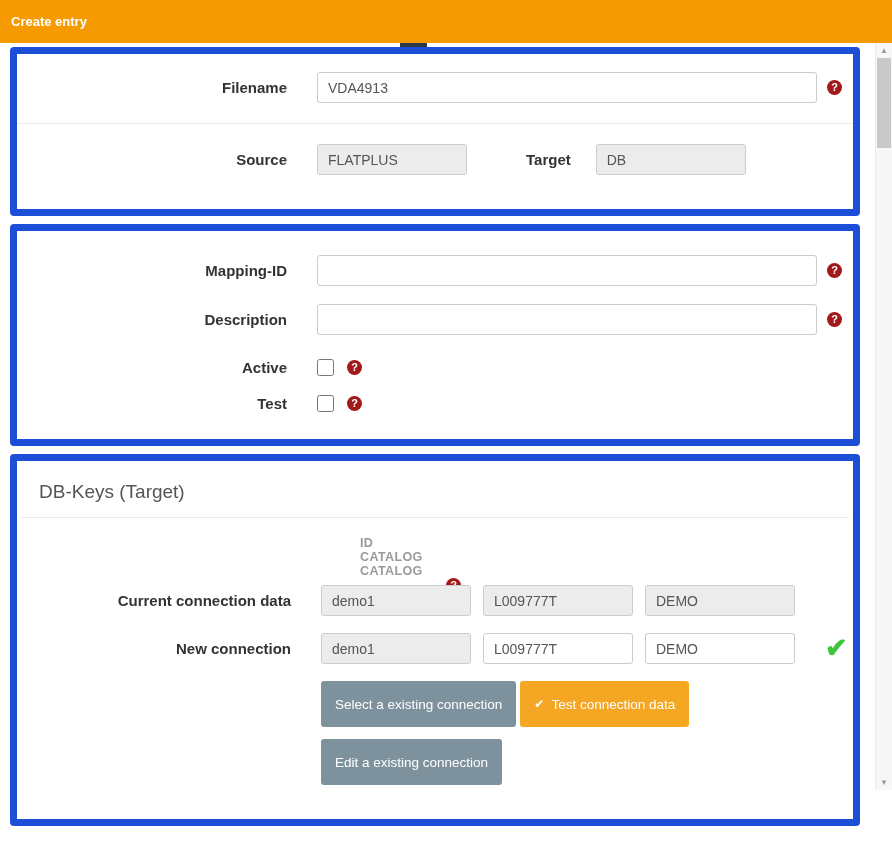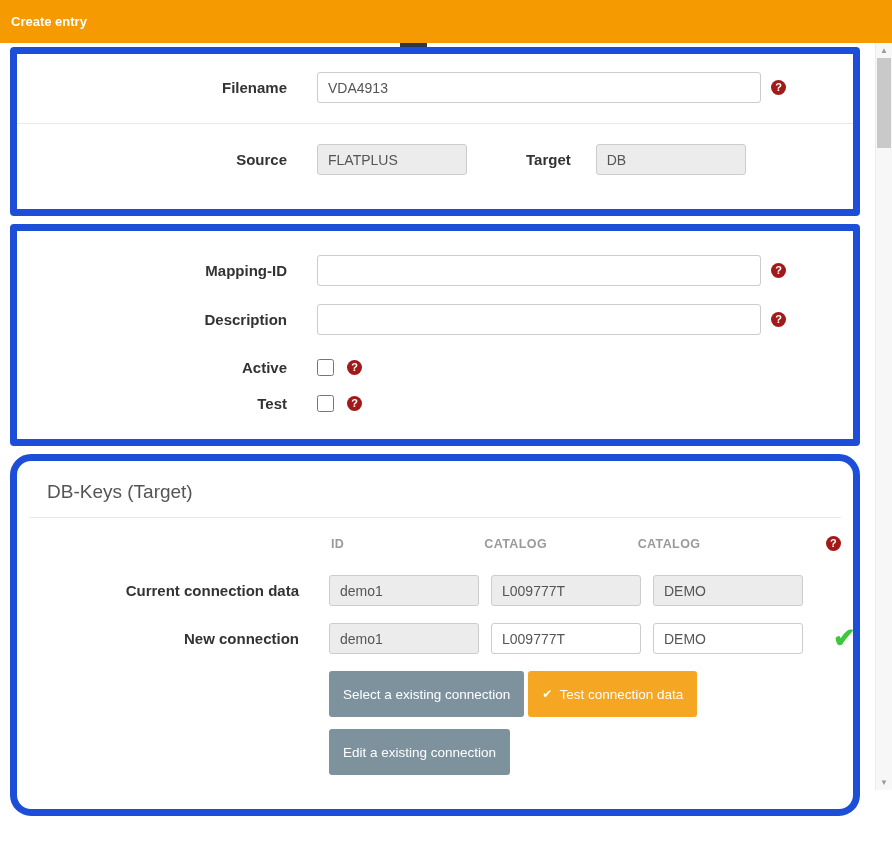--- a/index.html
+++ b/index.html
@@ -17,21 +17,21 @@
   
   .content { padding-top: 4px; }
   .card { margin: 0 32px 8px 10px; border: 7px solid #1d4ed8; border-radius: 4px; background: #fff; }
 
   .form-row { display: flex; align-items: center; }
   .lbl { width: 270px; flex-shrink: 0; text-align: right; margin-right: 30px; font-weight: 700; color: #333; font-size: 15px; }
 
   .txt { height: 31px; border: 1px solid #ccc; border-radius: 3px; padding: 0 10px; font-size: 14px; color: #555;
          font-family: inherit; outline: none; background: #fff; }
   .txt:disabled { background: #ececec; color: #555; }
-  .wide { width: 444px; }
+  .wide { width: 500px; }
   .small { width: 150px; }
 
   .target-lbl { width: auto; margin-left: 59px; margin-right: 25px; }
 
   .help { width: 15px; height: 15px; border-radius: 50%; background: #a31919; color: #fff; font-size: 11px; font-weight: 700;
           display: inline-flex; align-items: center; justify-content: center; margin-left: 10px; flex-shrink: 0;
           cursor: pointer; line-height: 1; user-select: none; }
 
   .chk { width: 17px; height: 17px; margin: 0; accent-color: #fff; }
   .chk + .help { margin-left: 13px; }
@@ -41,24 +41,24 @@
   .divider { border: 0; border-top: 1px solid #e9e9e9; margin: 20px 0; }
 
   
   .card-mapping { padding: 24px 0 26px; }
   .row-mapping { margin-bottom: 18px; }
   .row-desc { margin-bottom: 22px; }
   .row-active { margin-bottom: 16px; height: 20px; }
   .row-test { height: 20px; }
 
   
-  .card-dbkeys { padding: 20px 12px 34px; border-radius: 21px; }
+  .card-dbkeys { padding: 20px 4px 34px; }
   .dbkeys-title { margin: 0 0 14px 18px; font-size: 19px; font-weight: 400; color: #555; }
   .dbkeys-divider { margin: 0 0 18px; }
-  .header-row { height: 15px; margin-bottom: 24px; }
+  .header-row { height: 15px; margin-bottom: 34px; flex-direction: column; }
   .col-h { width: 150px; margin-right: 4px; padding-left: 2px; color: #9a9a9a; font-size: 12.5px; font-weight: 700; letter-spacing: .4px; }
   .header-help { margin-left: 37px; }
   .key-input { margin-right: 12px; }
   .row-keys { margin-bottom: 17px; }
   .valid-check { color: #3fc63f; font-size: 27px; font-weight: 700; line-height: 1; margin-left: 18px; }
 
   .btn { height: 46px; padding: 0 14px; border: 0; border-radius: 3px; color: #fff; font-size: 13.5px;
          font-family: inherit; margin-right: 4px; cursor: pointer; display: inline-flex; align-items: center; }
   .btn-gray { background: #7e929e; }
   .btn-orange { background: #f5a623; }

